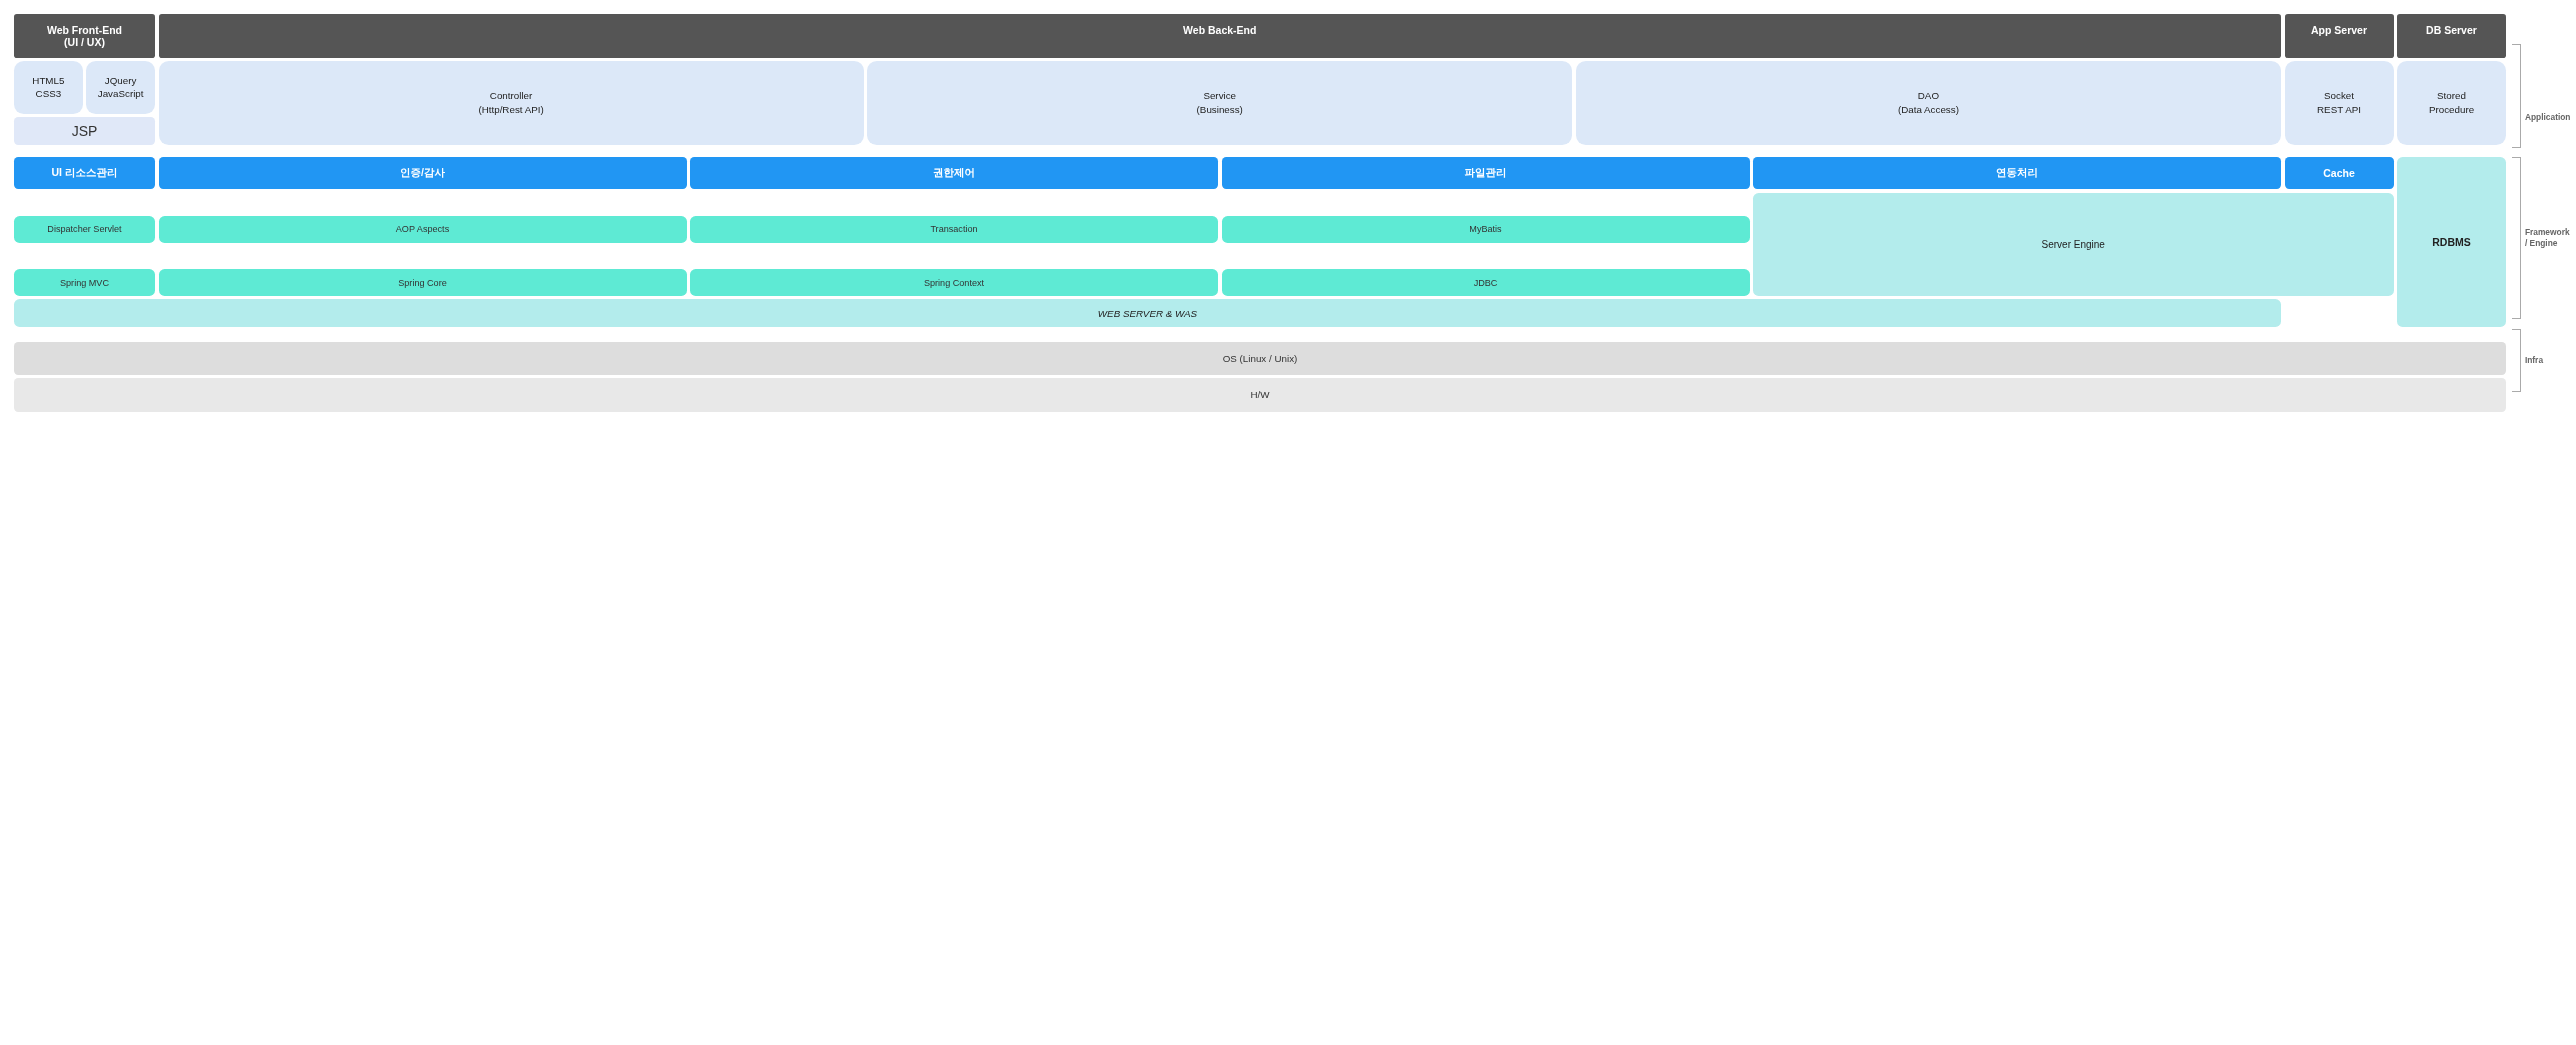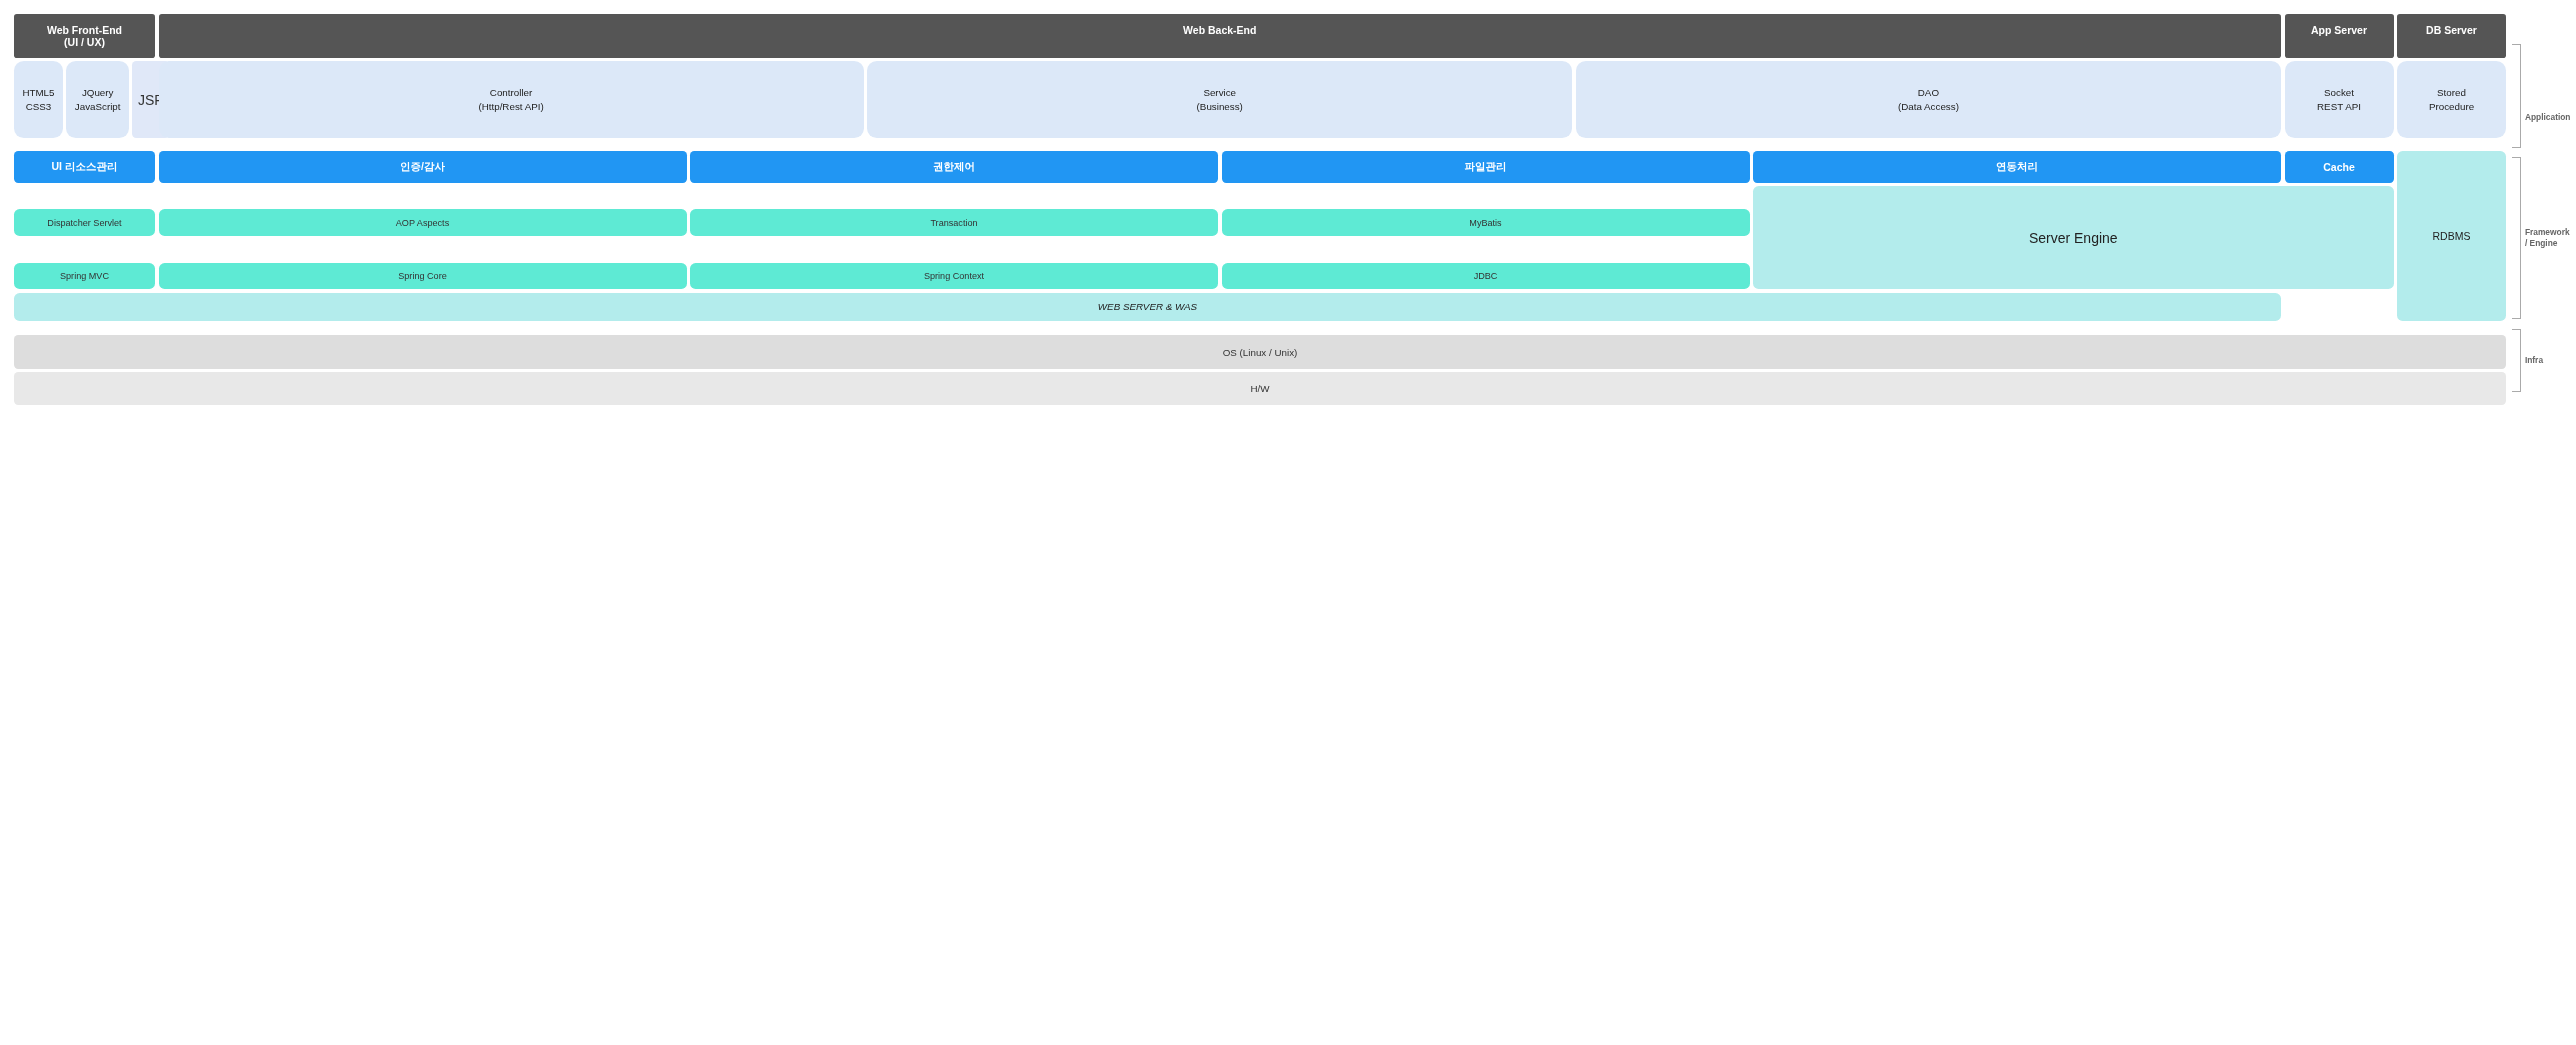--- a/index.html
+++ b/index.html
@@ -123,21 +123,21 @@
 <div class="page">
     <div style="display: flex; flex-direction: row; width: 100%; align-items: flex-start; gap: 0px;">
       <div style="flex: 1 1 0%; display: flex; flex-direction: column; gap: 3.5px;">
         <div style="display: grid; grid-template-columns: 141px 1fr 109px 109px; gap: 3.5px;">
           <div class="cell-header" style="">Web Front-End<br>(UI / UX)</div>
           <div class="cell-header" style="">Web Back-End</div>
           <div class="cell-header" style="">App Server</div>
           <div class="cell-header" style="">DB Server</div>
         </div>
         <div style="display: grid; grid-template-columns: 141px 1fr 109px 109px; gap: 3.5px; min-height: 77px;">
-          <div style="display: flex; flex-direction: row; gap: 3.5px;">
+          <div style="display: flex; flex-direction: column; gap: 3.5px; justify-content: flex-end;">
             <div style="display: grid; grid-template-columns: 1fr 1fr; gap: 3.5px; flex: 1 1 0%;">
               <div class="cell-rounded" style="flex: 1 1 0%;">HTML5<br>CSS3</div>
               <div class="cell-rounded" style="flex: 1 1 0%;">JQuery<br>JavaScript</div>
             </div>
             <div class="cell-jsp" style="">JSP</div>
           </div>
           <div style="display: grid; grid-template-columns: 1fr 1fr 1fr; gap: 3.5px;">
             <div class="cell-rounded" style="">Controller<br>(Http/Rest API)</div>
             <div class="cell-rounded" style="">Service<br>(Business)</div>
             <div class="cell-rounded" style="">DAO<br>(Data Access)</div>
@@ -146,26 +146,26 @@
           <div class="cell-rounded" style="">Stored<br>Procedure</div>
         </div>
         <div style="height: 5.6px;"></div>
         <div style="display: grid; grid-template-columns: 141px 1fr 1fr 1fr 1fr 109px 109px; grid-template-rows: auto auto auto auto auto; gap: 3.5px;">
           <div class="cell-blue" style="grid-area: 1 / 1;">UI 리소스관리</div>
           <div class="cell-blue" style="grid-area: 1 / 2;">인증/감사</div>
           <div class="cell-blue" style="grid-area: 1 / 3;">권한제어</div>
           <div class="cell-blue" style="grid-area: 1 / 4;">파일관리</div>
           <div class="cell-blue" style="grid-area: 1 / 5;">연동처리</div>
           <div class="cell-blue" style="grid-area: 1 / 6;">Cache</div>
-          <div class="cell-cyan" style="grid-area: 1 / 7 / 5; font-size: 10.5px; font-weight: 400;">RDBMS</div>
+          <div class="cell-cyan" style="grid-area: 1 / 7 / 5; font-size: 10.5px; font-weight: 700;">RDBMS</div>
           <div class="cell-yellow" style="grid-area: 2 / 1;">Dispatcher Servlet</div>
           <div class="cell-yellow" style="grid-area: 2 / 2;">AOP Aspects</div>
           <div class="cell-yellow" style="grid-area: 2 / 3;">Transaction</div>
           <div class="cell-yellow" style="grid-area: 2 / 4;">MyBatis</div>
-          <div class="cell-cyan" style="grid-area: 2 / 5 / 4 / 7; font-size: 14px;">Server Engine</div>
+          <div class="cell-cyan" style="grid-area: 2 / 5 / 4 / 7; font-size: 10px;">Server Engine</div>
           <div class="cell-yellow" style="grid-area: 3 / 1;">Spring MVC</div>
           <div class="cell-yellow" style="grid-area: 3 / 2;">Spring Core</div>
           <div class="cell-yellow" style="grid-area: 3 / 3;">Spring Context</div>
           <div class="cell-yellow" style="grid-area: 3 / 4;">JDBC</div>
           <div class="cell-cyan" style="grid-area: 4 / 1 / auto / 6; font-style: italic;">WEB SERVER &amp; WAS</div>
           <div style="grid-area: 4 / 6; visibility: hidden;"></div>
         </div>
         <div style="height: 4.2px;"></div>
         <div style="display: grid; grid-template-columns: 1fr; gap: 3px;">
           <div class="cell-gray" style="">OS (Linux / Unix)</div>

